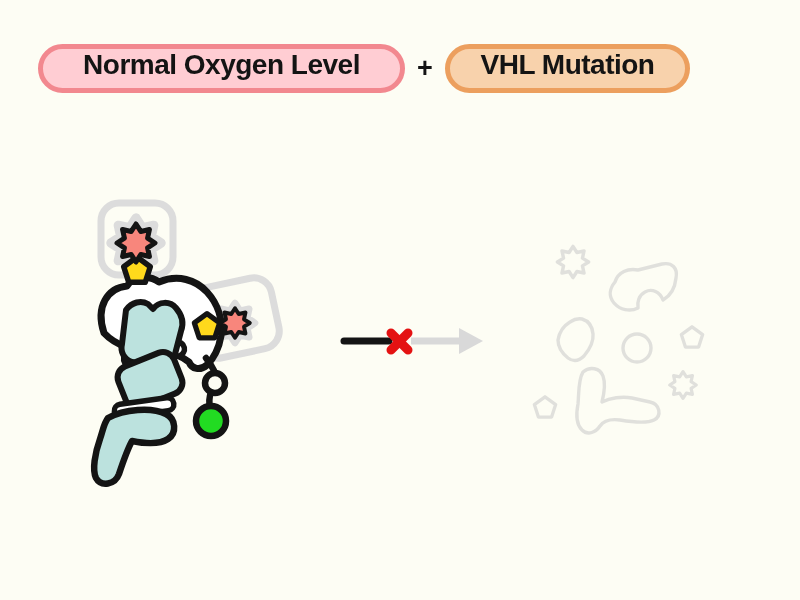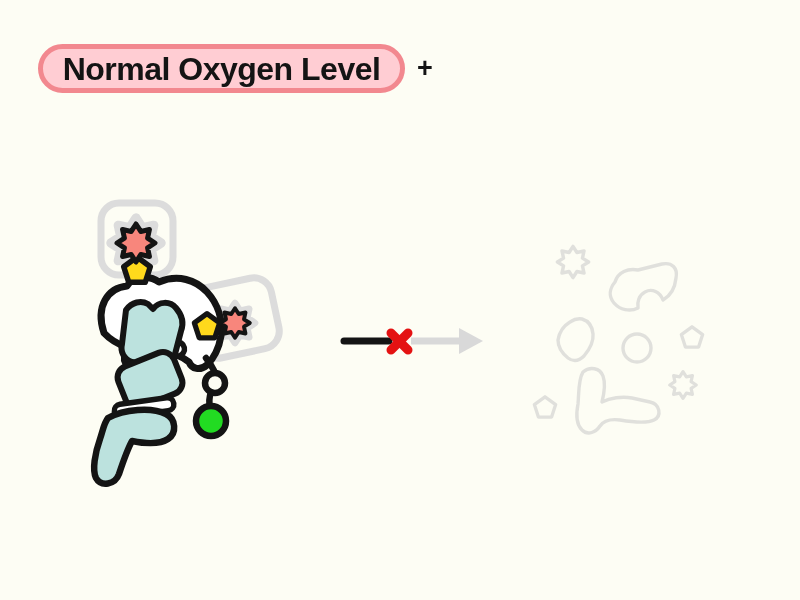--- a/index.html
+++ b/index.html
@@ -22,22 +22,22 @@
     position:relative;
     width:800px;height:600px;
     background:var(--bg);
     overflow:hidden;
   }
   .badge{
     position:absolute;
     top:44px;height:49px;
     box-sizing:border-box;
     border-radius:25px;
-    display:flex;align-items:flex-end;justify-content:center;
-    font-size:32px;font-weight:700;color:var(--ink);
+    display:flex;align-items:flex-start;justify-content:center;
+    font-size:28px;font-weight:700;color:var(--ink);
     letter-spacing:-0.5px;
   }
   .badge-pink{
     left:38px;width:367px;
     background:var(--pink-fill);
     border:5px solid var(--pink-border);
   }
   .badge-orange{
     left:445px;width:245px;
     background:var(--orange-fill);
@@ -55,20 +55,23 @@
 </style>
 </head>
 <body>
 
 <div class="stage">
 
   <div class="badge badge-pink">
     <span>Normal Oxygen Level</span>
   </div>
   <div class="plus">+</div>
+  <div class="badge badge-orange">
+    <span>VHL Mutation</span>
+  </div>
 
   <svg width="0" height="0">
     <defs>
       <path id="star8" d="M0,-19 L4.78,-11.55 L13.44,-13.44 L11.55,-4.78 L19,0 L11.55,4.78 L13.44,13.44 L4.78,11.55 L0,19 L-4.78,11.55 L-13.44,13.44 L-11.55,4.78 L-19,0 L-11.55,-4.78 L-13.44,-13.44 L-4.78,-11.55 Z"></path>
       <path id="pent5" d="M0,-14 L13.31,-4.33 L8.23,11.33 L-8.23,11.33 L-13.31,-4.33 Z"></path>
     </defs>
   </svg>
 
   <svg id="left-illo" width="210" height="310" viewBox="0 0 210 310">
 

